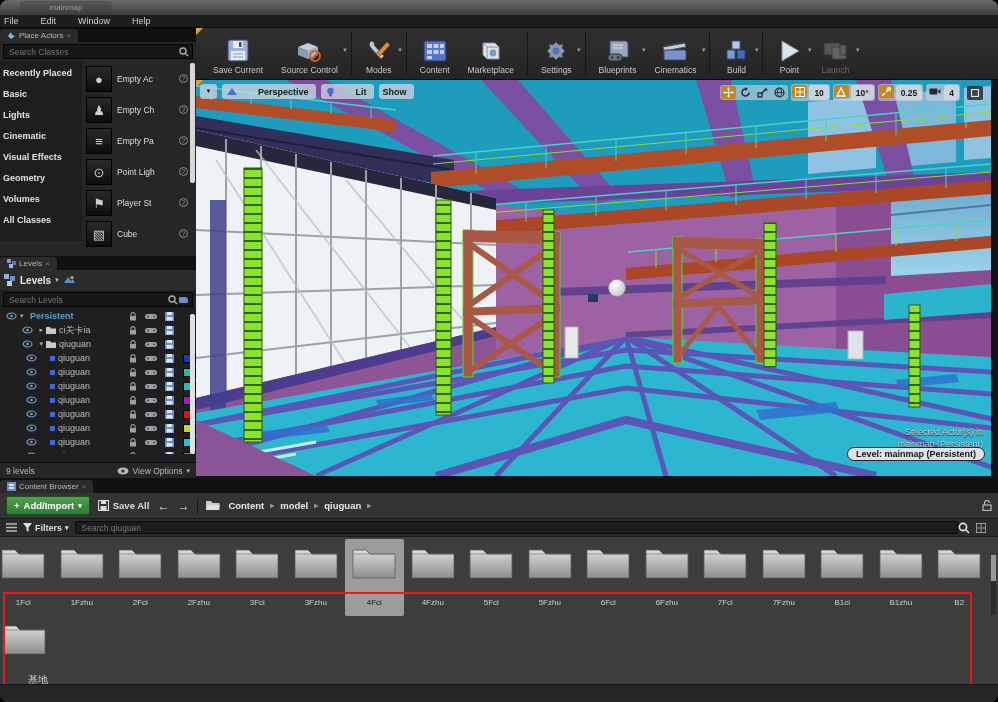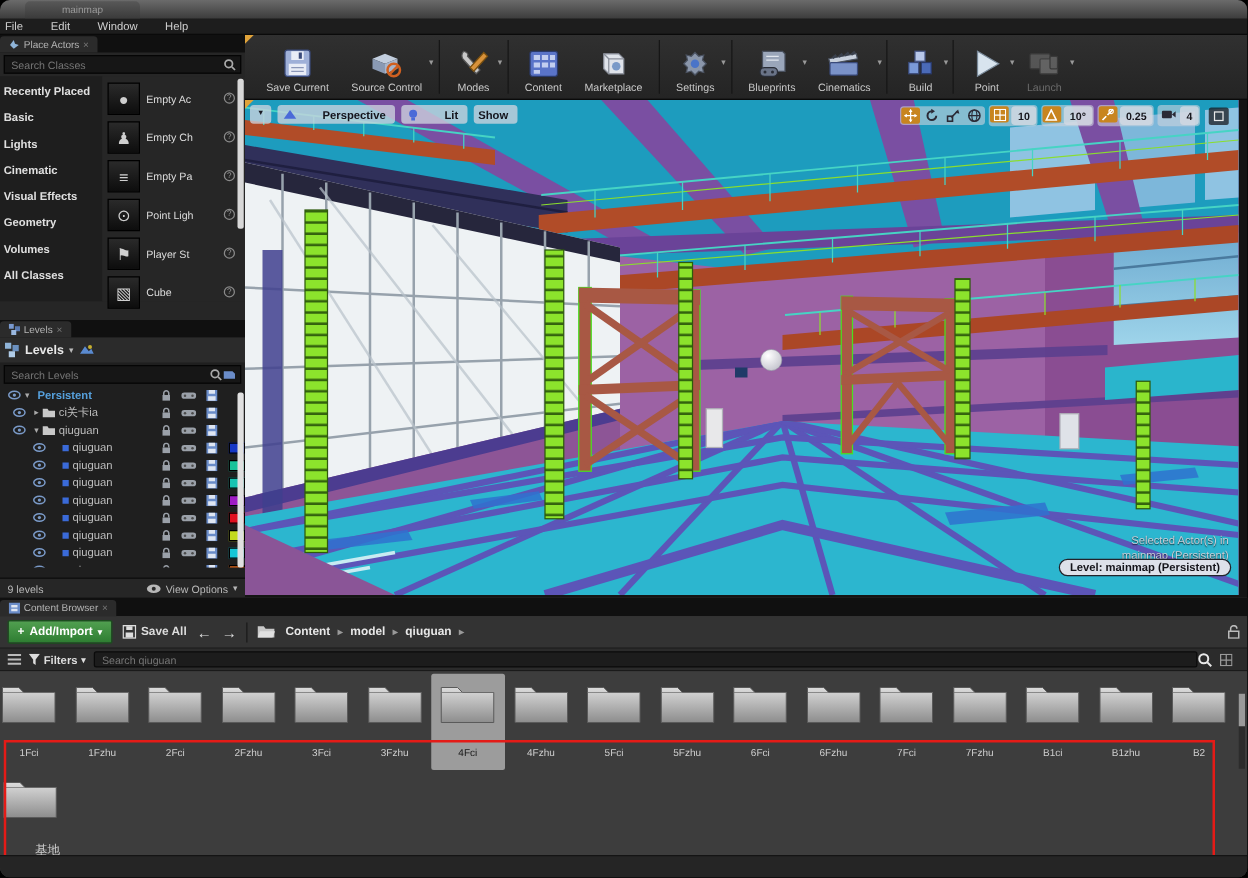--- a/index.html
+++ b/index.html
@@ -32,21 +32,21 @@
   .pa-label{color:#ddd;font-size:8.5px;white-space:nowrap;}
   .help-dot{width:9px;height:9px;border:1px solid #8a8a8a;border-radius:50%;color:#9a9a9a;font-size:6.5px;text-align:center;line-height:8px;margin-left:auto;margin-right:8px;}
   .pa-scroll{position:absolute;right:1px;top:2px;width:5px;height:120px;background:#d8d8d8;border-radius:2px;}
 
   .lv-panel{left:0;top:256px;width:196px;height:222px;background:#1f1f1f;overflow:hidden;}
   .lv-head{height:20px;background:#2b2b2b;display:flex;align-items:center;gap:4px;padding-left:4px;}
   .lv-head .t{color:#e8e8e8;font-size:10px;font-weight:bold;}
   .lv-rows{height:145px;overflow:hidden;}
   .lvrow{display:flex;align-items:center;height:14px;font-size:9px;gap:3px;}
   .lvrow .caret{color:#aaa;font-size:7px;width:7px;}
-  .lvrow.persistent{padding-left:4px;} .lvrow.folder{padding-left:8px;text-align:right;} .lvrow.level{padding-left:24px;}
+  .lvrow.persistent{padding-left:4px;} .lvrow.folder{padding-left:20px;text-align:right;} .lvrow.level{padding-left:24px;}
   .lv-label{color:#bdbdbd;white-space:nowrap;overflow:hidden;max-width:52px;flex:0 1 auto;}
   .lvrow.persistent .lv-label{color:#56a0dc;font-weight:bold;max-width:70px;}
   .lvrow .fold-ic{display:none;} .lvrow.folder .fold-ic{display:inline-block;}
   .lvrow .bullet{display:none;width:5px;height:5px;background:#3a6ad8;} .lvrow.level .bullet{display:inline-block;}
   .lv-chip{width:13px;height:9px;margin-left:2px;visibility:hidden;border:1px solid #000;}
   .lvrow.level .lv-chip{visibility:visible;}
   .lv-icons{margin-left:auto;display:flex;align-items:center;gap:8px;padding-right:4px;}
   .lv-foot{height:16px;background:#262626;display:flex;align-items:center;color:#b8b8b8;font-size:8.5px;padding:0 6px;border-top:1px solid #0a0a0a;position:absolute;bottom:0;left:0;right:0;}
   .lv-scroll{position:absolute;right:1px;top:58px;width:5px;height:140px;background:#e0e0e0;border-radius:2px;}
 

